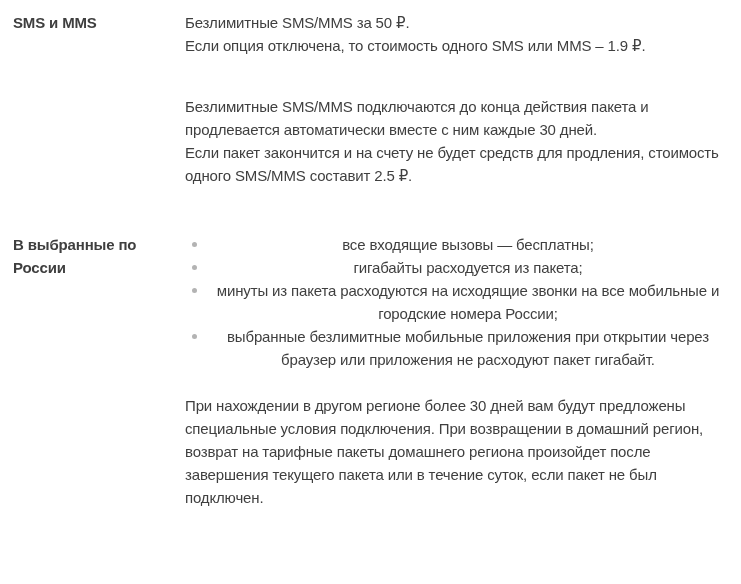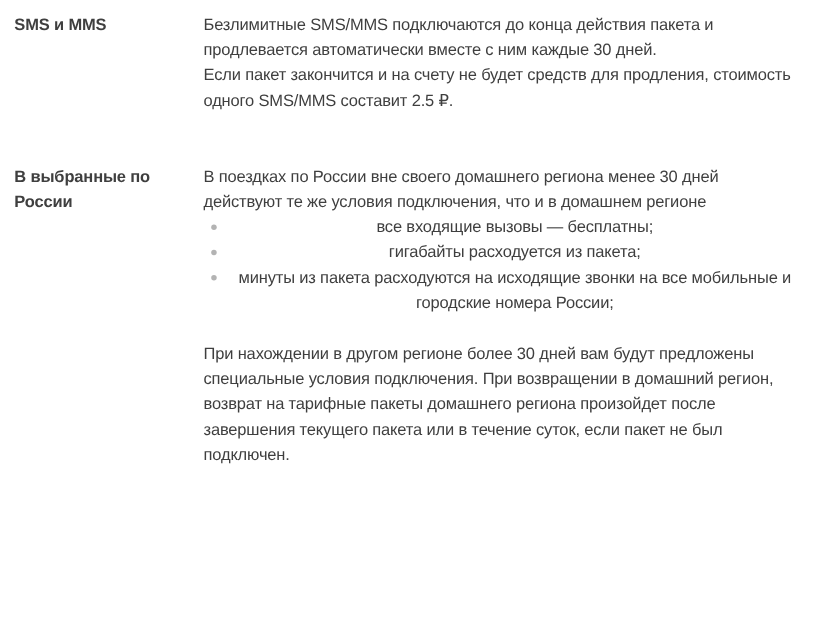--- a/index.html
+++ b/index.html
@@ -43,21 +43,21 @@
   }
   .content {
     min-width: 0;
     max-width: 545px;
   }
   .para {
     margin: 0;
     white-space: pre-line;
   }
   .para + .para {
-    margin-top: 23px;
+    margin-top: 38px;
   }
   ul.bullets {
     list-style: none;
     margin: 0;
     padding: 0;
     text-align: center;
   }
   ul.bullets li {
     position: relative;
     padding-left: 25px;
@@ -77,31 +77,33 @@
   }
 </style>
 </head>
 <body>
 
 <main class="page">
 
   <section class="row">
     <h3 class="label">SMS и MMS</h3>
     <div class="content">
+      <p class="para">Безлимитные SMS/MMS за 50 ₽.
+Если опция отключена, то стоимость одного SMS или MMS – 1.9 ₽.</p>
       <p class="para">Безлимитные SMS/MMS подключаются до конца действия пакета и продлевается автоматически вместе с ним каждые 30 дней.
 Если пакет закончится и на счету не будет средств для продления, стоимость одного SMS/MMS составит 2.5 ₽.</p>
     </div>
   </section>
 
   <section class="row">
     <h3 class="label">В выбранные по России</h3>
     <div class="content">
-      <p class="para">В поездках по России вне своего домашнего региона менее 30 дней действуют те же условия подключения, что и в домашнем регионе</p>
       <ul class="bullets">
           <li>все входящие вызовы — бесплатны;</li>
           <li>гигабайты расходуется из пакета;</li>
           <li>минуты из пакета расходуются на исходящие звонки на все мобильные и городские номера России;</li>
+          <li>выбранные безлимитные мобильные приложения при открытии через браузер или приложения не расходуют пакет гигабайт.</li>
         </ul>
       <p class="para outro">При нахождении в другом регионе более 30 дней вам будут предложены специальные условия подключения. При возвращении в домашний регион, возврат на тарифные пакеты домашнего региона произойдет после завершения текущего пакета или в течение суток, если пакет не был подключен.</p>
     </div>
   </section>
 
 </main>
 
 </body></html>

